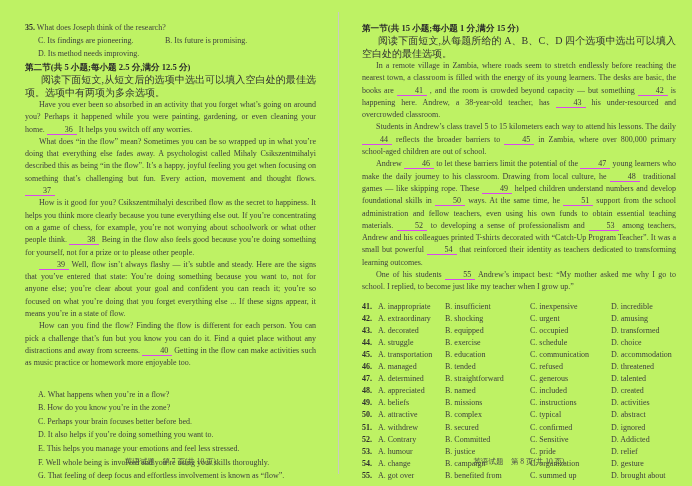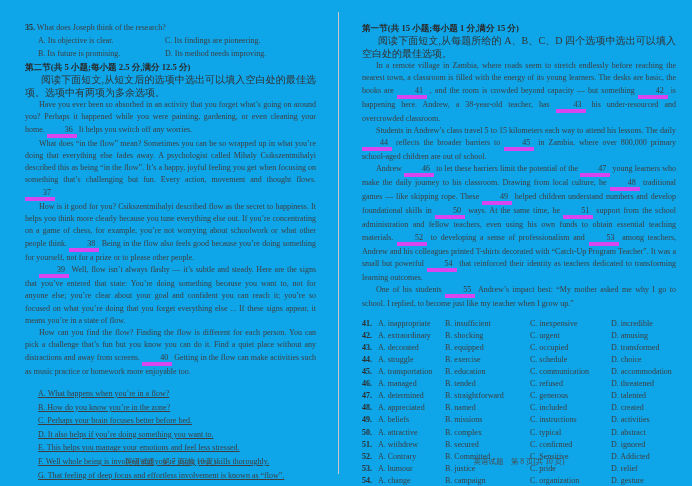--- a/index.html
+++ b/index.html
@@ -1,33 +1,33 @@
 <!DOCTYPE html>
 <html><head>
 <meta charset="utf-8">
 <style>
   html,body{margin:0;padding:0;}
   body{width:692px;height:486px;overflow:hidden;background:#f4f4f1;}
-  .spread{position:relative;width:692px;height:486px;background:#0ea5e9;
+  .spread{position:relative;width:692px;height:486px;background:#bef264;
           font-family:"Liberation Serif", serif;color:#3e3e3e;}
   .divider{position:absolute;left:338px;top:12px;width:1px;height:462px;background:#c9c9c5;}
   .page{position:absolute;top:21px;}
   .page-left{left:25px;width:291px;}
   .page-right{left:362px;width:314px;}
   .q-stem{font-size:8px;line-height:13px;}
   .q-num{font-weight:bold;color:#2e2e2e;}
   .q-options-grid{display:grid;grid-template-columns:127px 1fr;padding-left:13px;
                   font-size:8px;line-height:13px;}
   .cn-part-header{font-weight:bold;font-size:9.5px;line-height:15px;color:#262626;letter-spacing:.2px;}
   .cn-header{font-weight:bold;font-size:8.6px;line-height:14px;color:#2a2a2a;}
   .cn-instruction{font-size:10px;line-height:12.5px;text-indent:16px;text-align:justify;color:#333;}
   .body-text{font-size:8px;line-height:12.3px;text-align:justify;text-indent:14px;margin:0;}
-  .blank{display:inline-block;min-width:15px;text-align:right;border-bottom:4px solid #d946ef;
+  .blank{display:inline-block;min-width:15px;text-align:right;border-bottom:1px solid #d946ef;
          padding:0 4px;line-height:8px;color:#3a3a3a;}
-  .choices{margin-top:9px;text-decoration:underline;}
+  .choices{margin-top:18px;}
   .choice-line{font-size:8px;line-height:13.6px;padding-left:13px;}
   .mcq{margin-top:7px;}
   .mcq-row{display:grid;grid-template-columns:16px 67px 85px 81px 1fr;
            font-size:8px;line-height:12.1px;}
   .mcq-n{font-weight:bold;color:#2e2e2e;}
   .footer{position:absolute;top:457px;font-size:7.5px;color:#4a4a4a;text-align:center;}
   .footer-left{left:25px;width:291px;}
   .footer-right{left:362px;width:314px;text-align:center;}
 </style>
 </head>
@@ -38,21 +38,20 @@
   <div class="divider"></div>
 
   <div class="page page-left">
 
     <div class="q-stem">
       <span class="q-num">35.</span>
       <span>What does Joseph think of the research?</span>
     </div>
 
     <div class="q-options-grid">
-      <span>A. Its objective is clear.</span>
         <span>C. Its findings are pioneering.</span>
         <span>B. Its future is promising.</span>
         <span>D. Its method needs improving.</span>
     </div>
 
     <div class="cn-header">第二节(共 5 小题;每小题 2.5 分,满分 12.5 分)</div>
     <div class="cn-instruction">阅读下面短文,从短文后的选项中选出可以填入空白处的最佳选项。选项中有两项为多余选项。</div>
 
     <div>
       <p class="body-text">Have you ever been so absorbed in an activity that you forget what’s going on around you? Perhaps it happened while you were painting, gardening, or even cleaning your home. <span class="blank">36</span> It helps you switch off any worries.</p>

